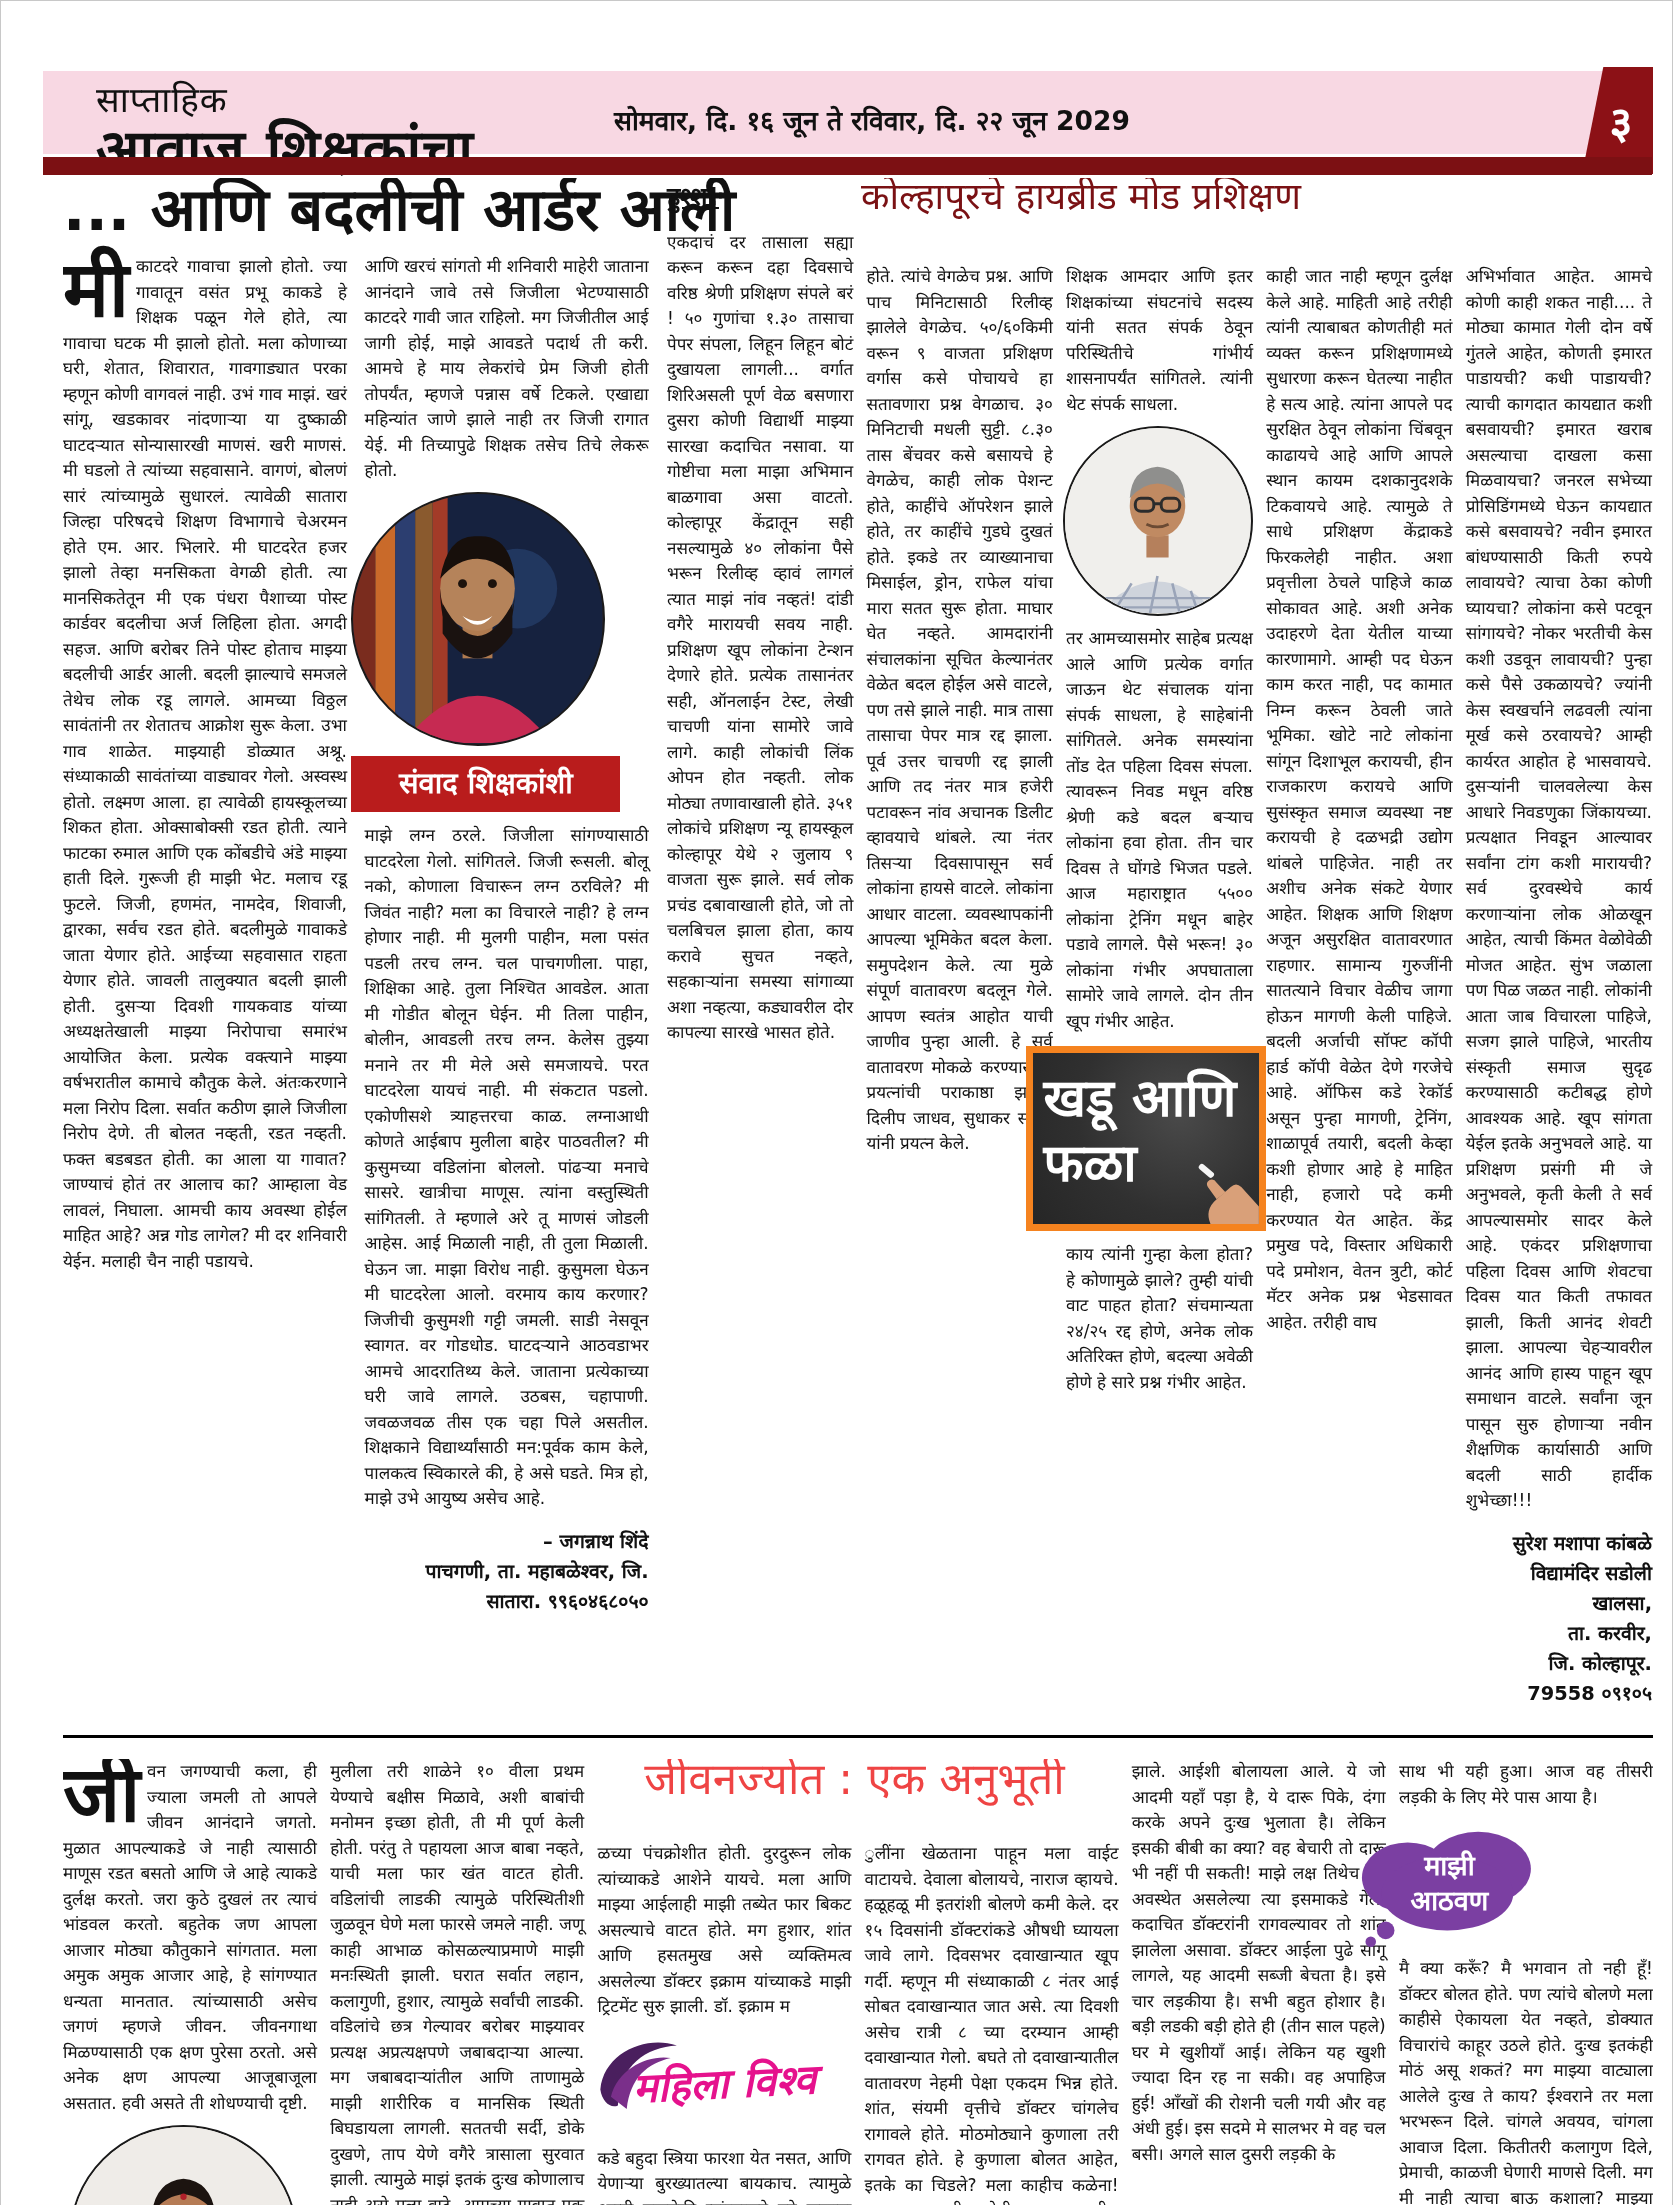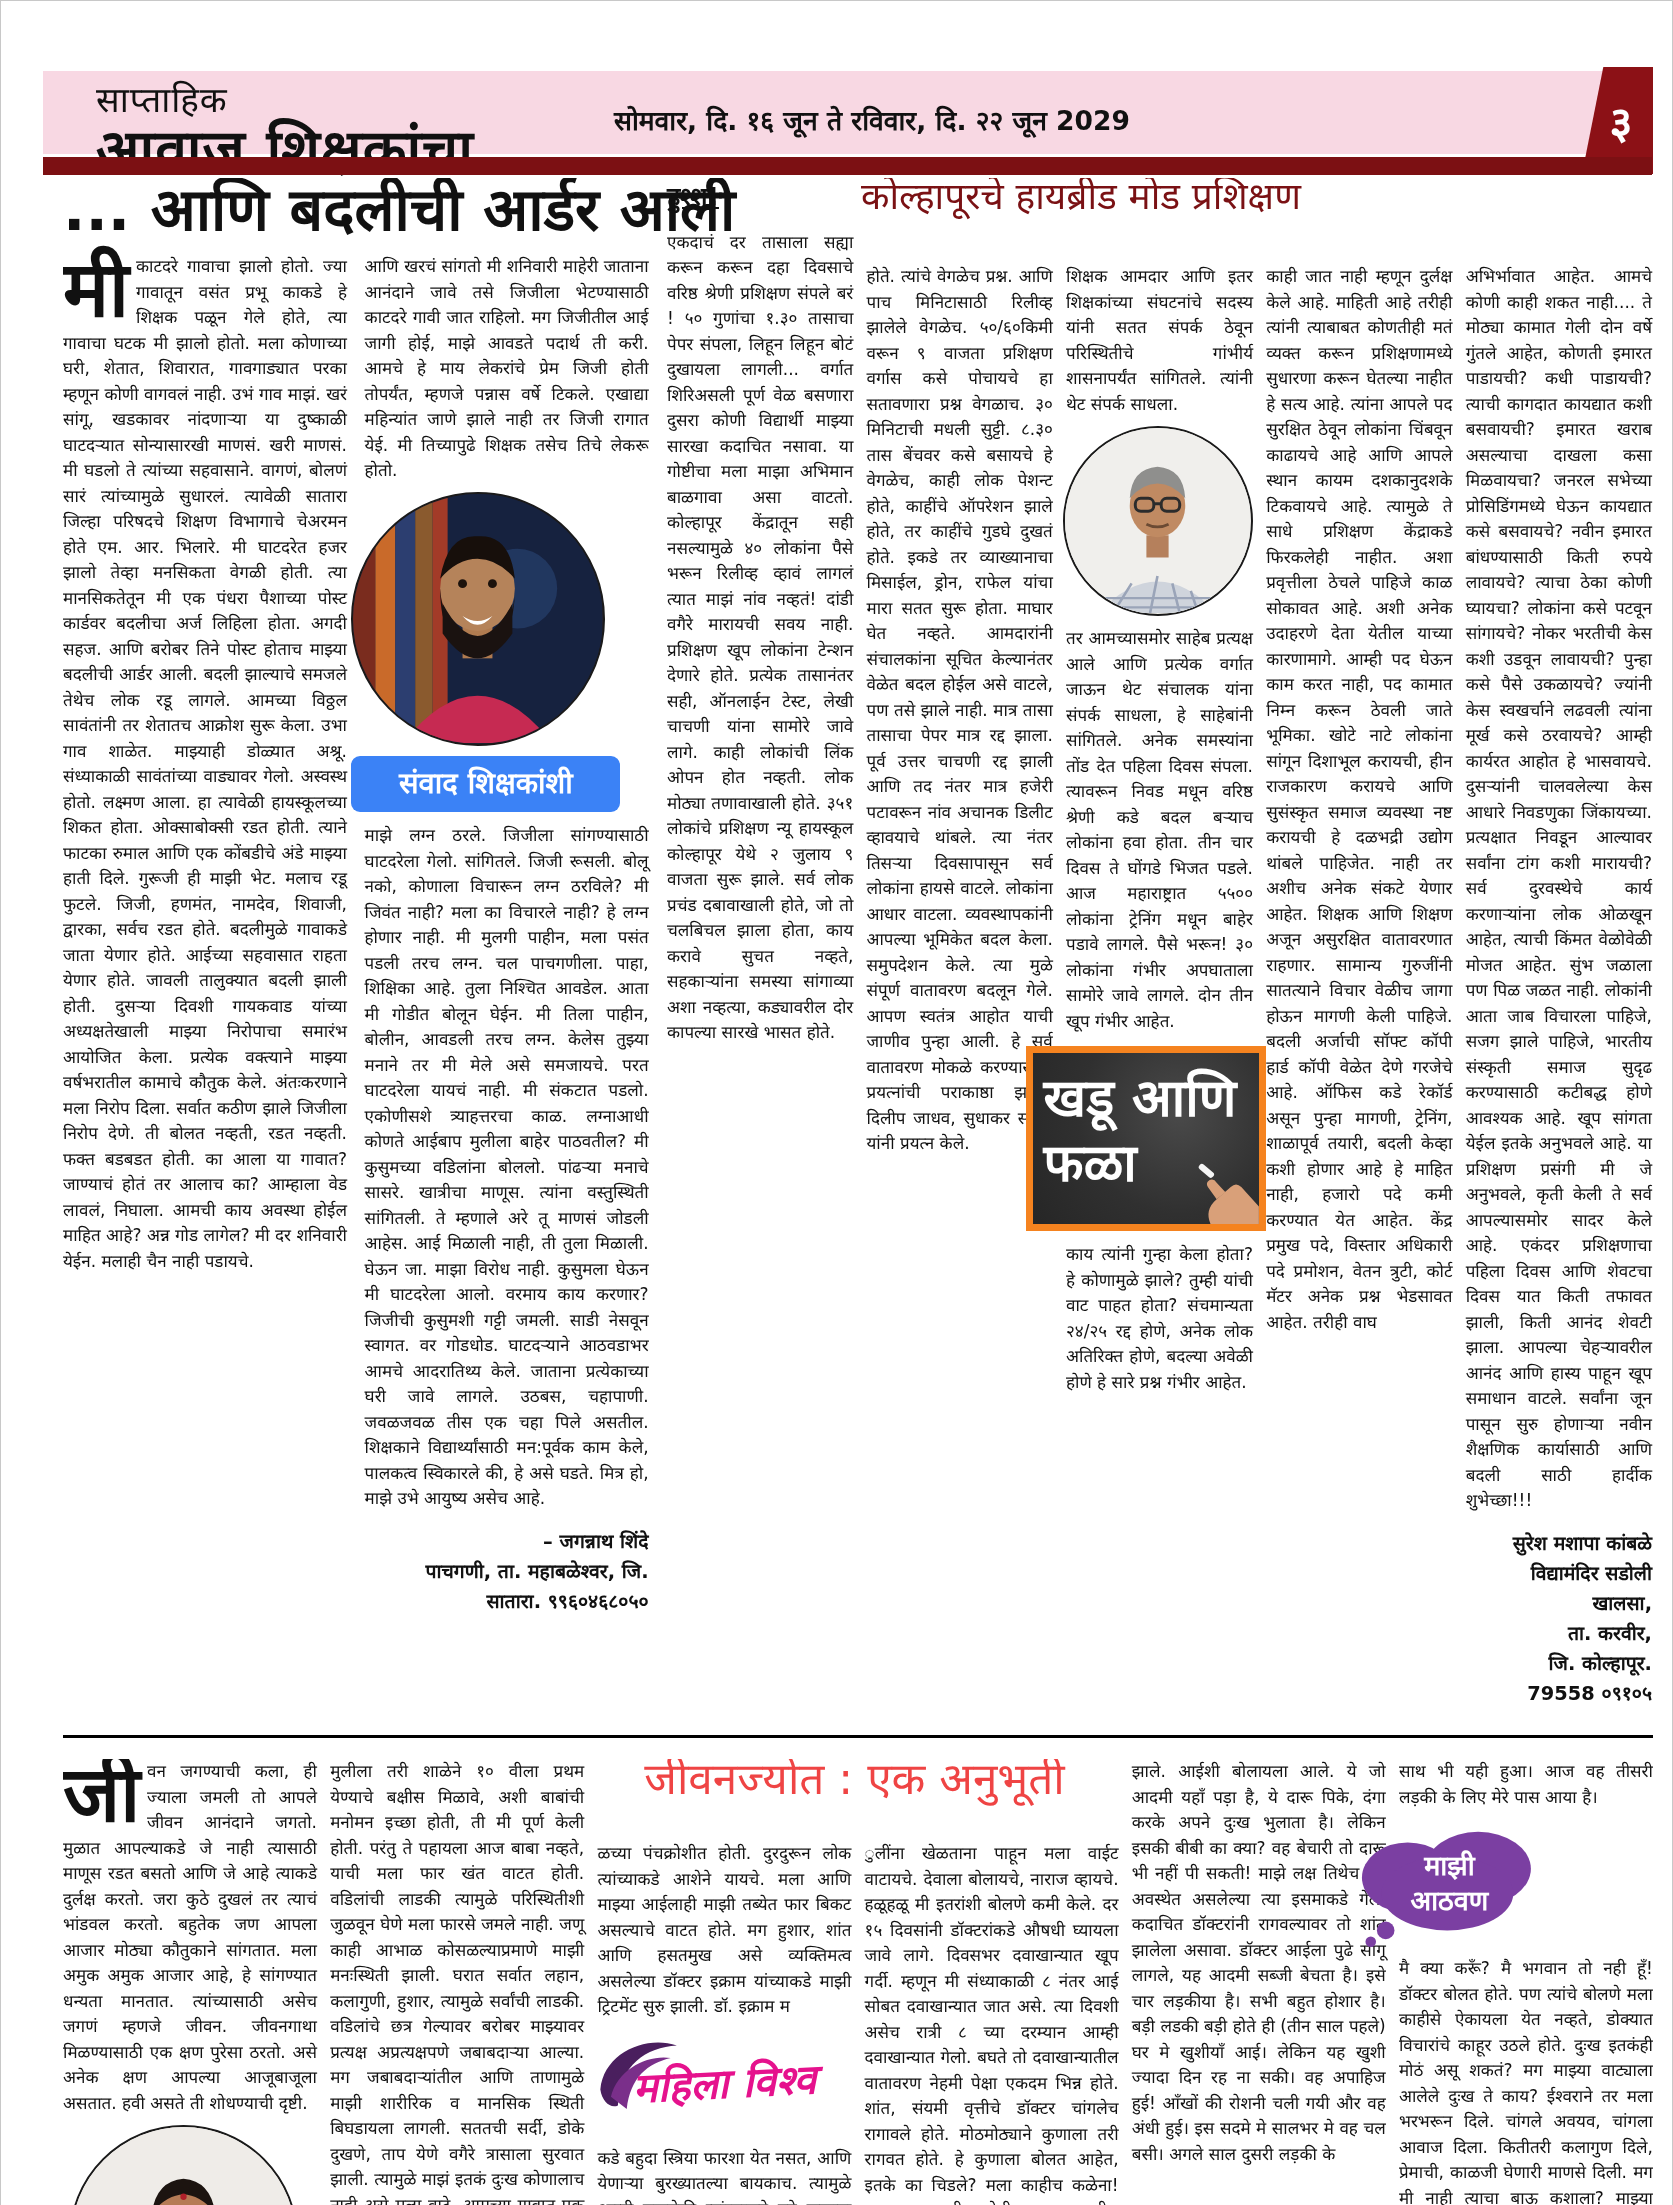--- a/index.html
+++ b/index.html
@@ -25,22 +25,22 @@
 
   
   .section-top { position:absolute; left:62px; top:177px; width:1590px; height:1548px; overflow:hidden; }
   .art1 { position:absolute; left:0; top:0; width:587px; }
   .art1 .headline { font-size:59px; font-weight:bold; text-align:center; line-height:1.1; margin-bottom:11.5px; white-space:nowrap; }
   .art1-cols { display:flex; gap:17.6px; }
   .art1-cols .col { width:284px; }
 
   .photo-circle { border-radius:50%; overflow:hidden; border:2.2px solid #1a1a1a; background:#223; }
   .photo1 { width:254px; height:254px; margin:8px 0 9.7px -13.2px; }
-  .caption-box { width:269px; margin-left:-13.2px; height:56px; background:#3b82f6; color:#fff;
-      display:flex; align-items:center; justify-content:center; font-size:29px; font-weight:bold; margin-bottom:11.5px;border-radius:9px; }
+  .caption-box { width:269px; margin-left:-13.2px; height:56px; background:#b91c1c; color:#fff;
+      display:flex; align-items:center; justify-content:center; font-size:29px; font-weight:bold; margin-bottom:11.5px; }
 
   .art2 { position:absolute; left:604px; top:0; width:985px; }
   .a2-headline { position:absolute; left:194px; top:0; width:791px; text-align:left; color:#7a1114;
       font-size:37px; font-weight:normal; line-height:1.05; }
   .a2-cols { display:flex; gap:13.2px; }
   .a2-cols .col { width:187px; }
   .pad-head { padding-top:86px; }
   .intro-word { font-weight:bold; font-size:25px; margin-bottom:14px;text-decoration:underline; }
   .photo2 { width:190px; height:190px; margin:8.8px 0 10.6px -2.6px; background:#f0efec; }
   .chalkboard { width:240px; margin:11.5px 0 11.5px -40px; border:7px solid #f5831f; background:

